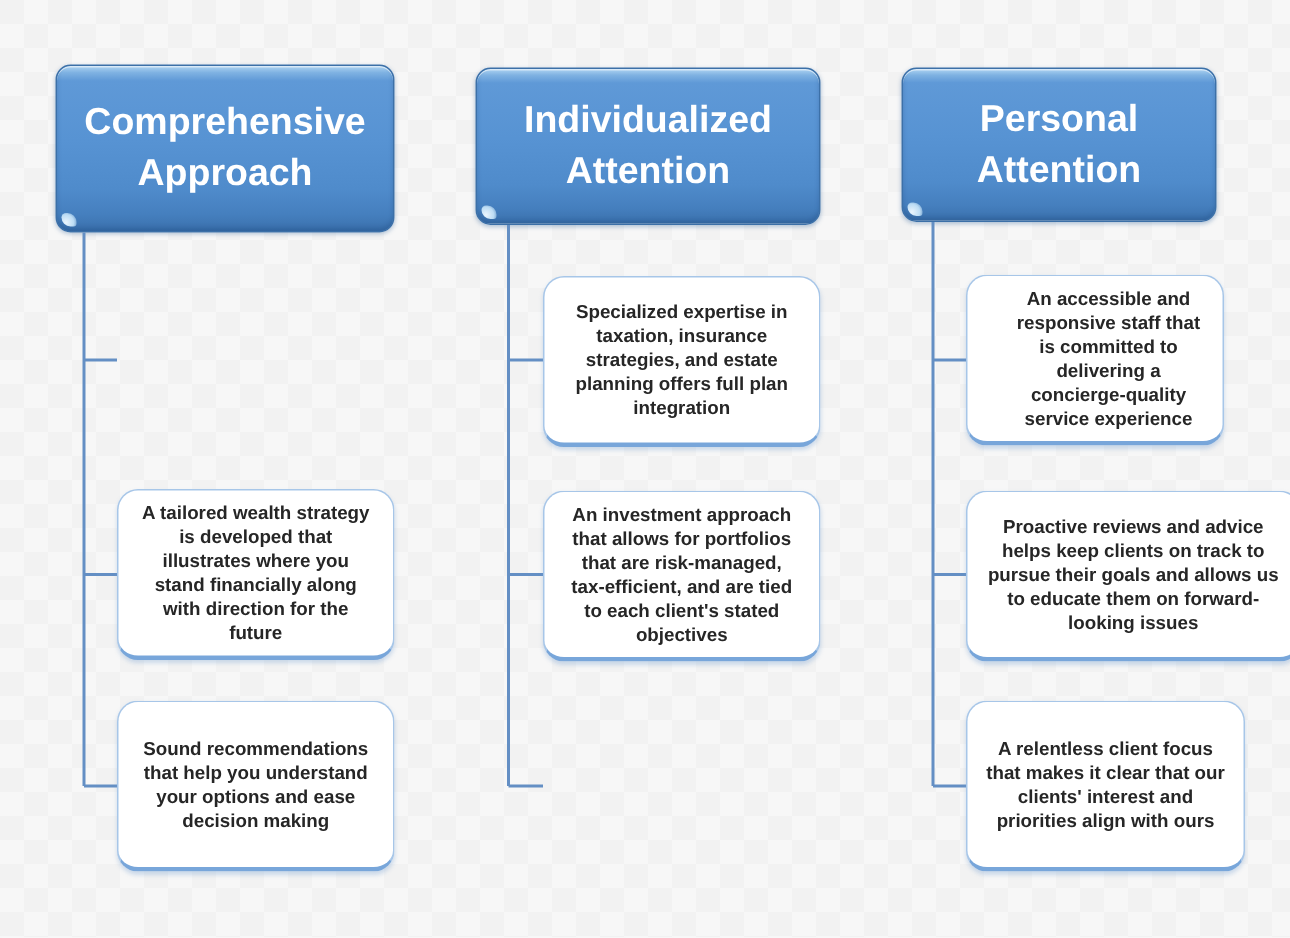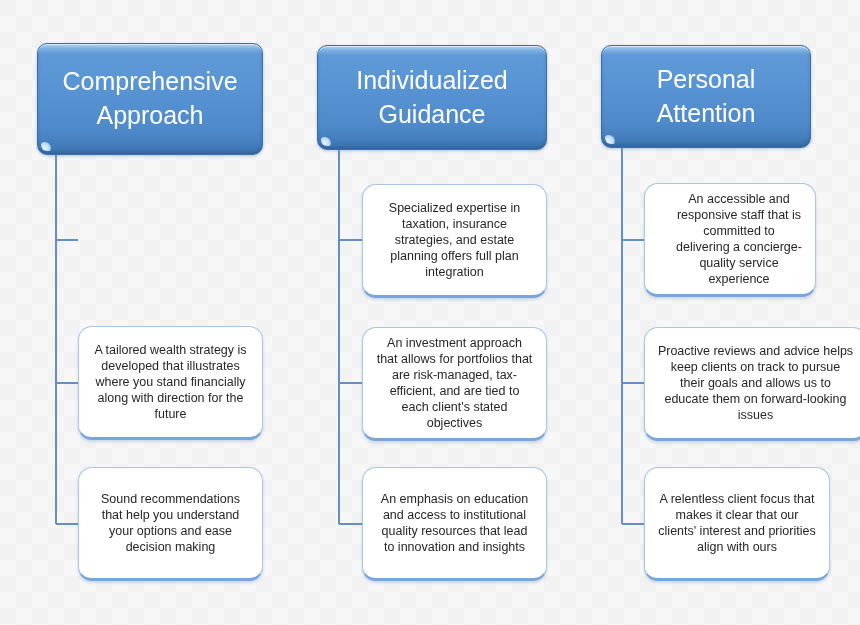--- a/index.html
+++ b/index.html
@@ -10,20 +10,21 @@
   }
   .canvas {
     position: relative;
     width: 860px; height: 625px;
     background-color: #f5f5f5;
     background-image:
       linear-gradient(45deg, #f7f7f7 25%, transparent 25%, transparent 75%, #f7f7f7 75%),
       linear-gradient(45deg, #f7f7f7 25%, #f2f2f2 25%, #f2f2f2 75%, #f7f7f7 75%);
     background-size: 32px 32px;
     background-position: 0 0, 16px 16px;
+    font-weight: bold;
   }
   .header-box {
     position: absolute;
     border-radius: 10px;
     border: 1px solid #3c70a8;
     background: linear-gradient(180deg,
       #aed4f2 0%, #7fb2e2 4%, #5f99d7 9%,
       #5793d3 45%, #4f8bcb 75%, #457fbe 90%, #3a70ac 100%);
     box-shadow:
       inset 0 1px 0 rgba(255,255,255,0.55),
@@ -107,35 +108,32 @@
   <div class="hline c1-h2"></div>
   <div class="hline c1-h3"></div>
   <div class="child-box c1-b3">
     <span>Sound recommendations that help you understand your options and ease decision making</span>
   </div>
   <div class="child-box c1-b2">
     <span>A tailored wealth strategy is developed that illustrates where you stand financially along with direction for the future</span>
   </div>
 
   <div class="header-box c2-header">
-    <span>Individualized Guidance</span>
+    <span>Individualized Attention</span>
     <span class="glint"></span>
   </div>
   <div class="vline c2-v"></div>
   <div class="hline c2-h1"></div>
   <div class="hline c2-h2"></div>
   <div class="hline c2-h3"></div>
   <div class="child-box c2-b2">
     <span>An investment approach that allows for portfolios that are risk-managed, tax-efficient, and are tied to each client's stated objectives</span>
   </div>
   <div class="child-box c2-b1">
     <span>Specialized expertise in taxation, insurance strategies, and estate planning offers full plan integration</span>
-  </div>
-  <div class="child-box c2-b3">
-    <span>An emphasis on education and access to institutional quality resources that lead to innovation and insights</span>
   </div>
 
   <div class="header-box c3-header">
     <span>Personal Attention</span>
     <span class="glint"></span>
   </div>
   <div class="vline c3-v"></div>
   <div class="hline c3-h1"></div>
   <div class="hline c3-h2"></div>
   <div class="hline c3-h3"></div>

